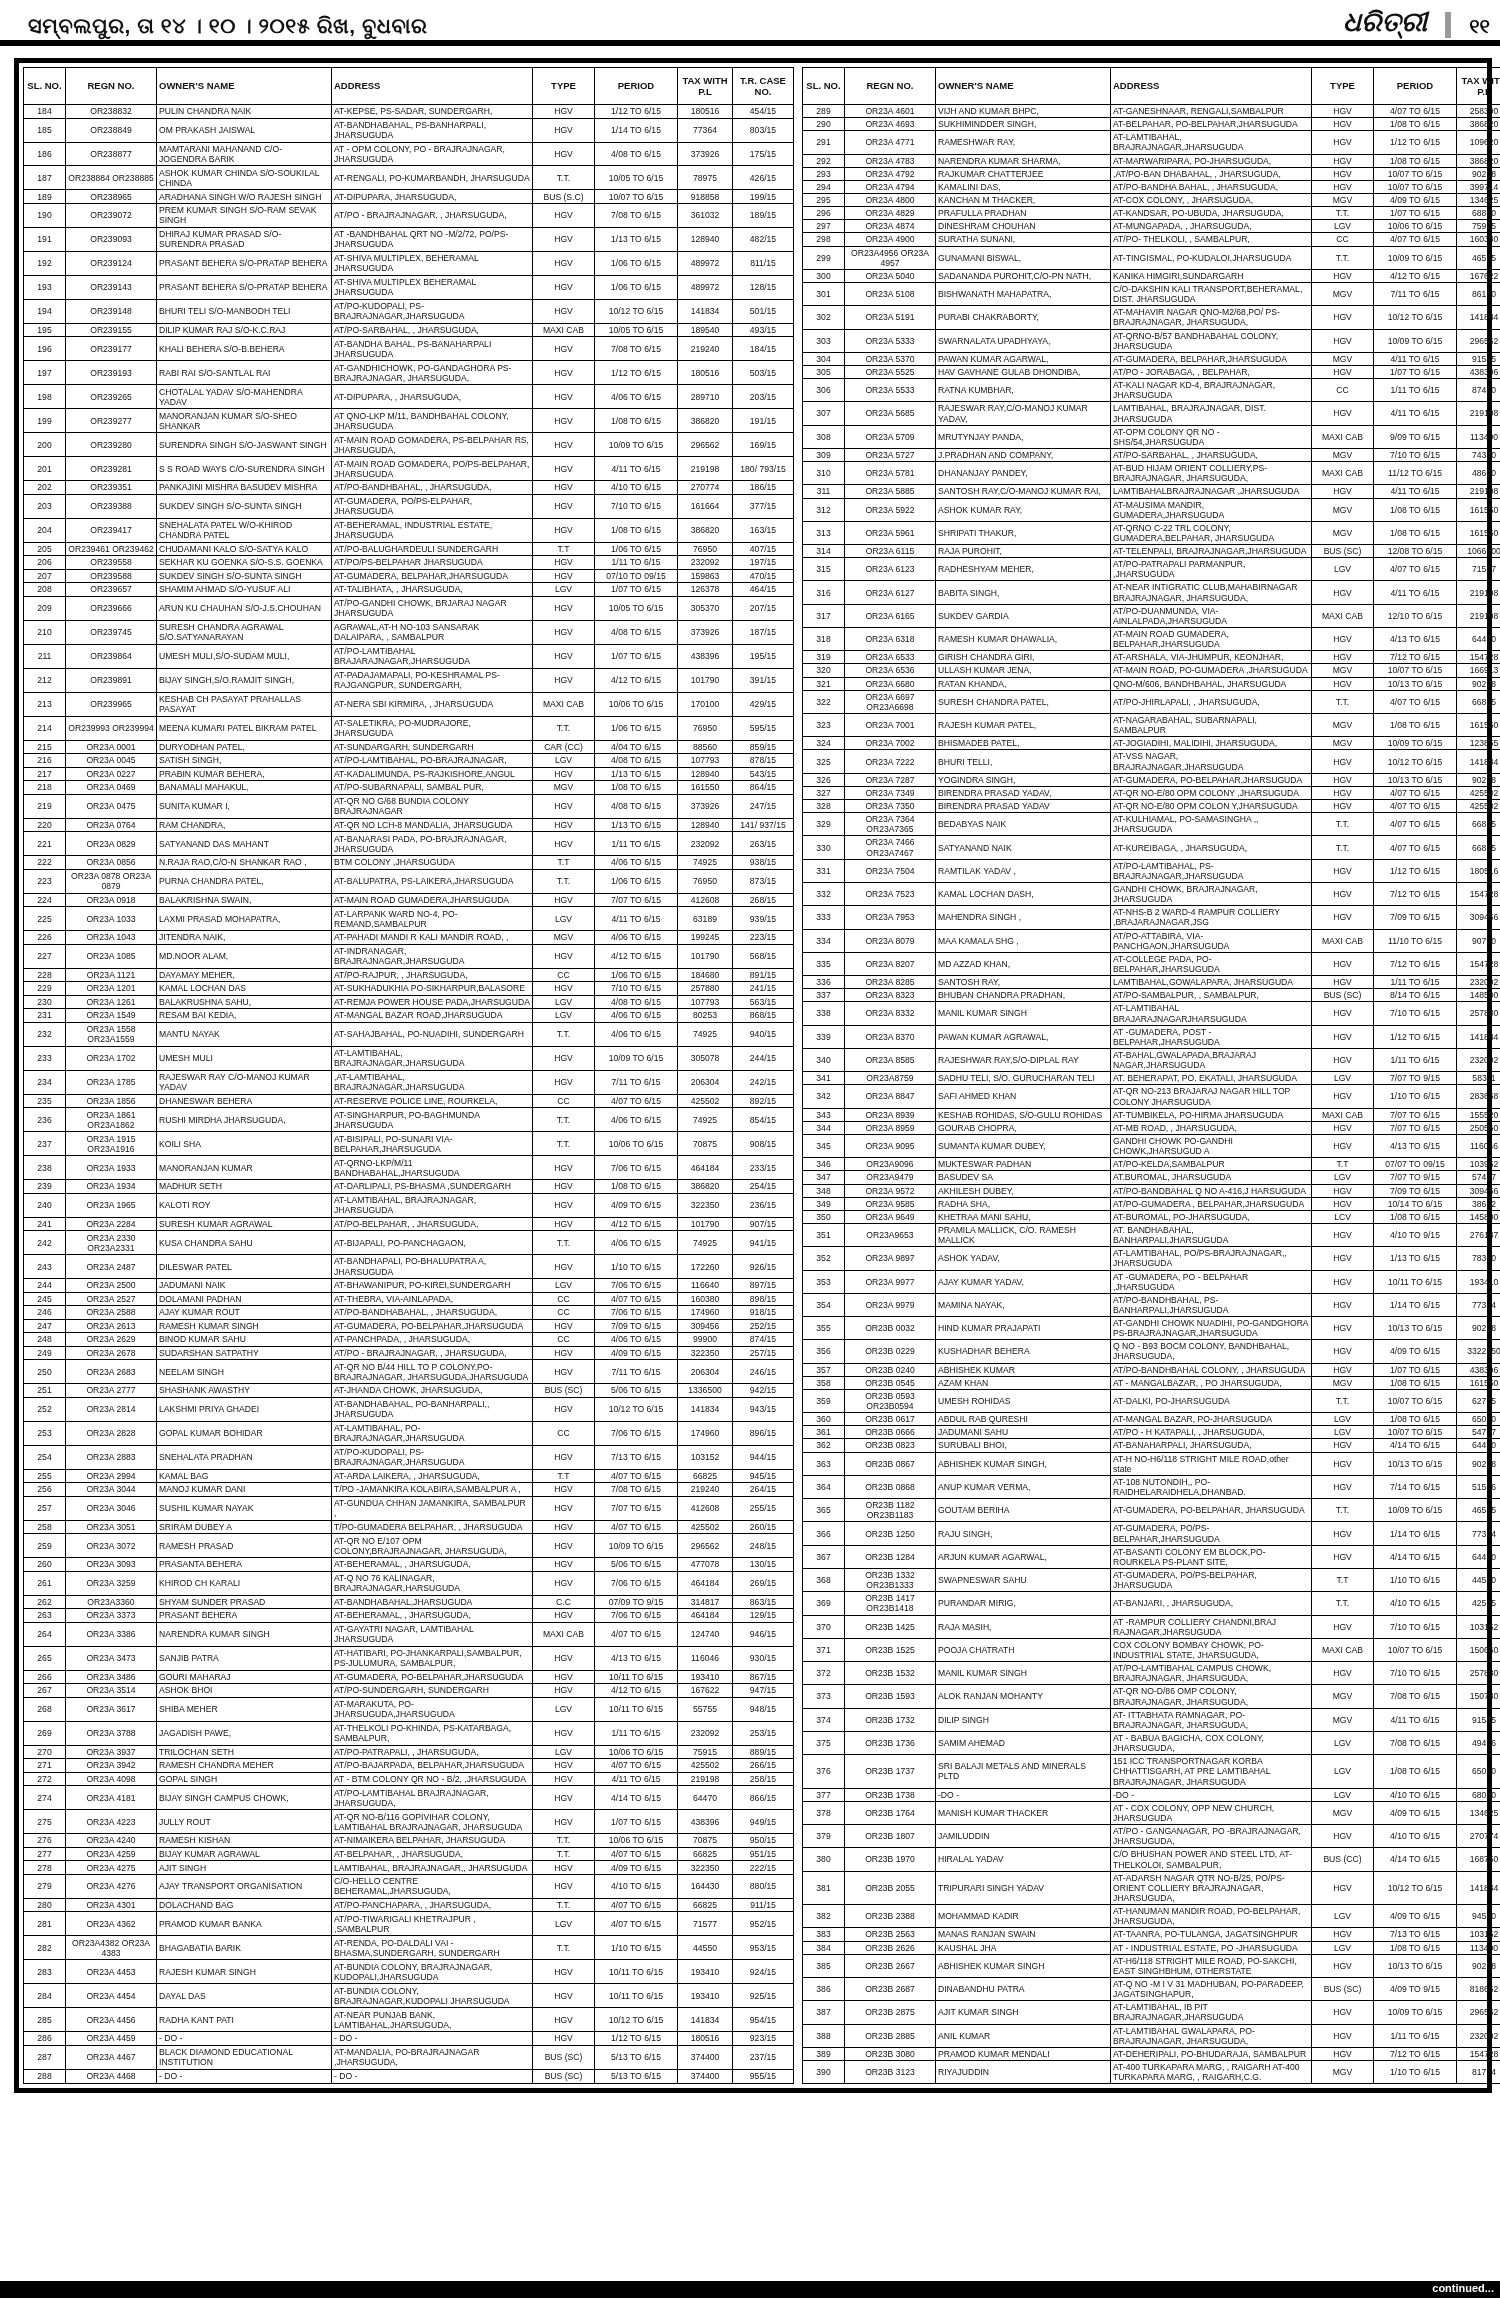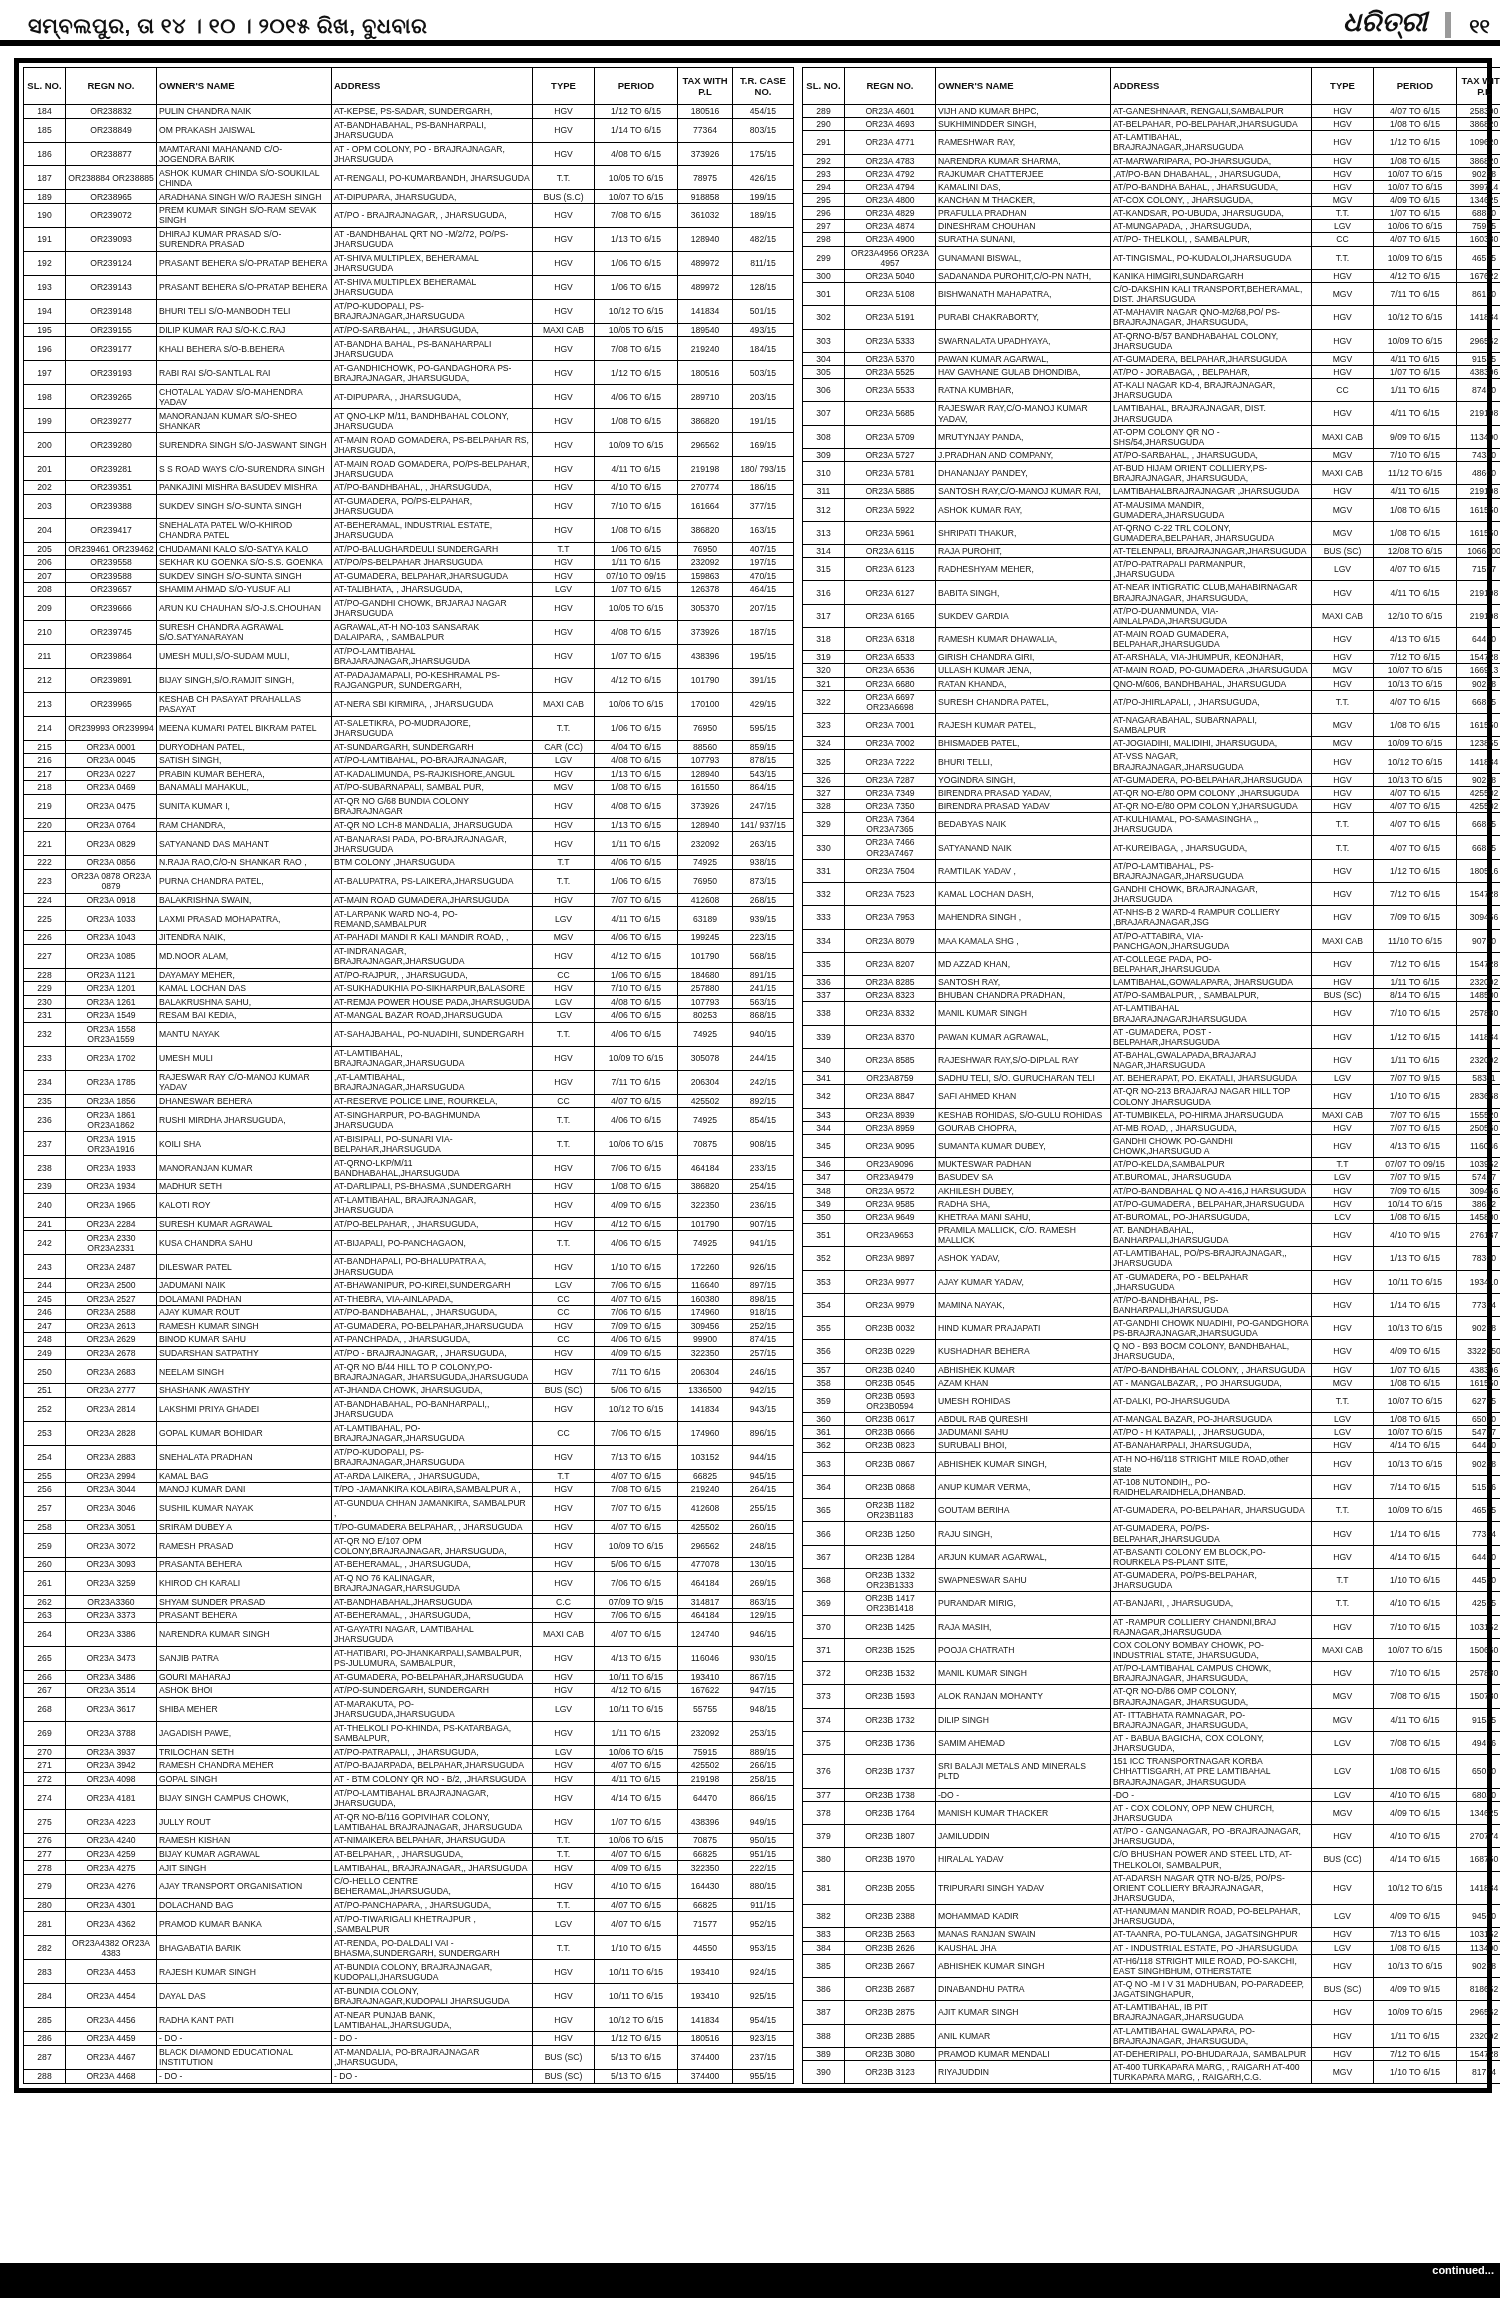--- a/index.html
+++ b/index.html
@@ -20,21 +20,21 @@
   thead th{font-size:9.5px;font-weight:bold;text-align:center;height:34px;}
   td{vertical-align:middle;}
   .c0{width:37px;text-align:center;}
   .c1{width:86px;text-align:center;}
   .c2{width:170px;text-align:left;}
   .c3{width:196px;text-align:left;}
   .c4{width:57px;text-align:center;}
   .c5{width:78px;text-align:center;}
   .c6{width:50px;text-align:center;}
   .c7{width:56px;text-align:center;}
-  .footbar{position:absolute;left:0;right:0;bottom:0;height:35px;background:#000;}
+  .footbar{position:absolute;left:0;right:0;bottom:0;height:17px;background:#000;}
   .footbar .cont{position:absolute;right:6px;top:1px;color:#fff;font-size:11px;font-weight:bold;}
 </style>
 </head>
 <body>
 
 <div class="page">
 
   <div class="masthead">
     <div class="dateline">ସମ୍ବଲପୁର, ତା ୧୪ । ୧୦ । ୨୦୧୫ ରିଖ, ବୁଧବାର</div>
     <div class="brand">

